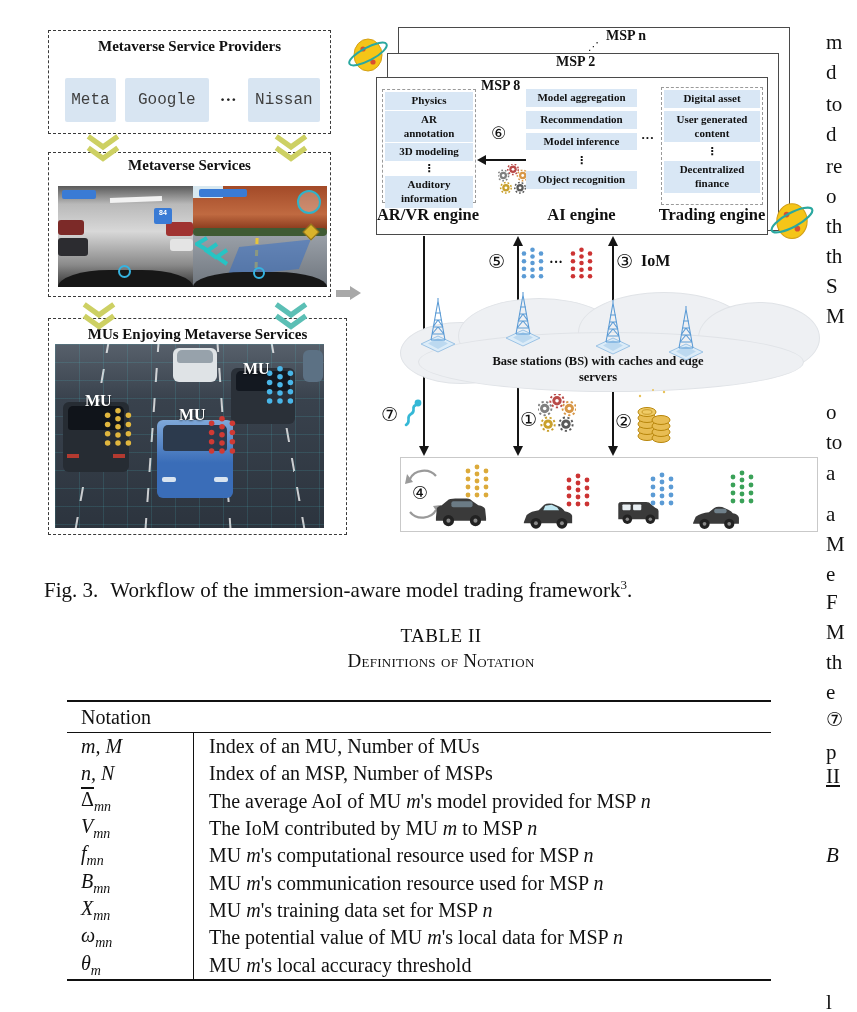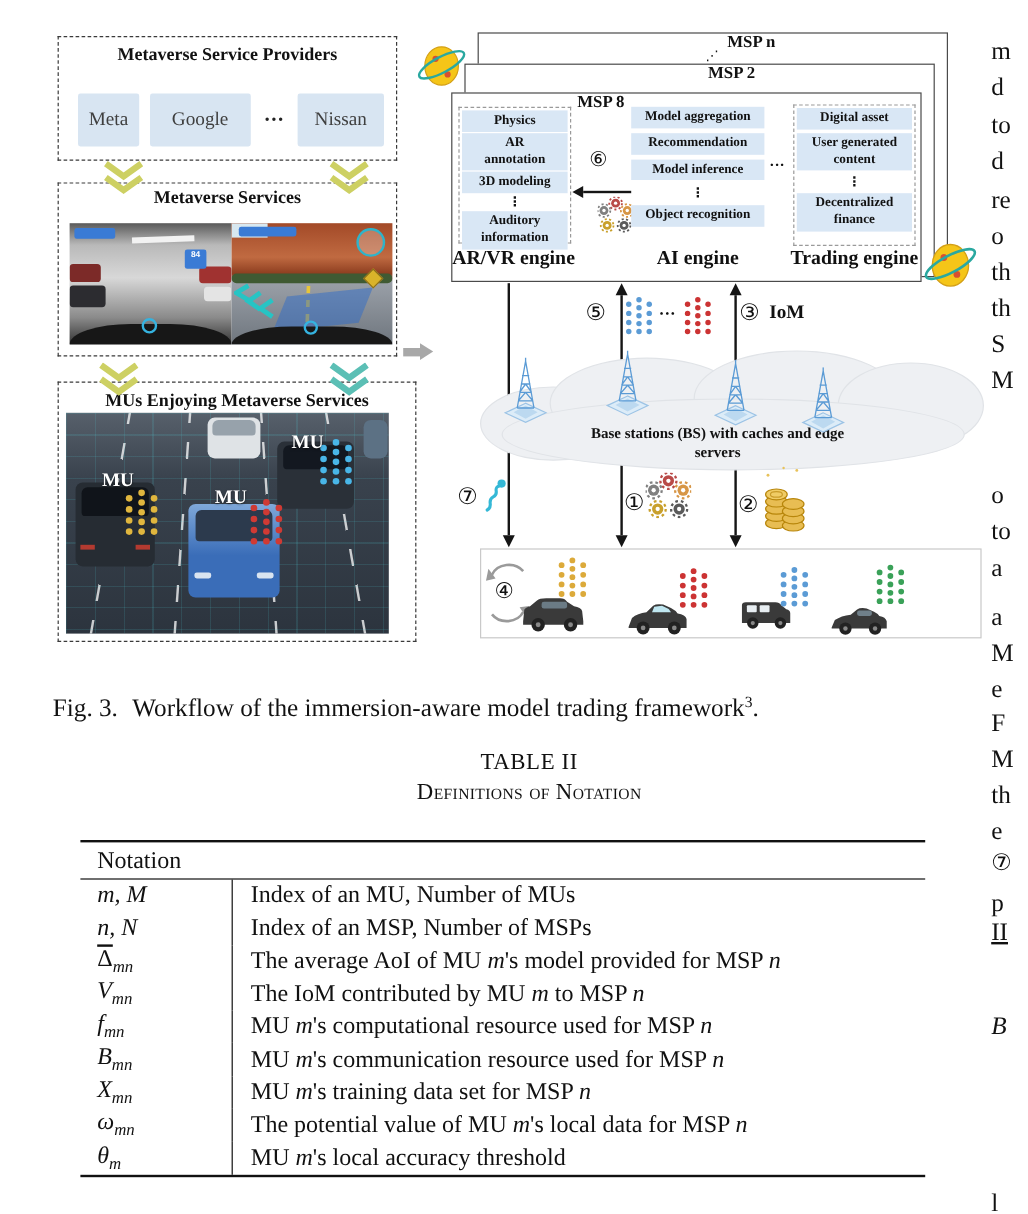--- a/index.html
+++ b/index.html
@@ -3,21 +3,21 @@
 <meta charset="utf-8">
 <style>
   html,body{margin:0;padding:0;background:#fff;}
   #page{position:relative;width:857px;height:1012px;background:#fff;overflow:hidden;
         font-family:"Liberation Serif",serif;color:#111;}
   .abs{position:absolute;}
   .dashbox{position:absolute;border:1.4px dashed #3a3a3a;background:#fff;box-sizing:border-box;}
   .boxtitle{font-weight:bold;font-size:15px;text-align:center;}
   
   #prov-row{position:absolute;left:16px;top:46px;right:10px;height:46px;display:flex;align-items:center;gap:9px;}
-  .prov-btn{background:#d8e5f2;color:#3f3f3f;font-family:Liberation Serif, serif;font-size:16px;
+  .prov-btn{background:#d8e5f2;color:#3f3f3f;font-family:Liberation Mono, monospace;font-size:16px;
             height:44px;display:flex;align-items:center;justify-content:center;border-radius:2px;}
   .prov-btn:nth-child(1){width:52px;}
   .prov-btn:nth-child(2){width:86px;}
   .prov-btn:nth-child(4){width:74px;}
   .prov-dots{font-weight:bold;font-size:17px;color:#222;padding:0 2px;}
   
   .photo{position:absolute;overflow:hidden;}
   
   .msp-rect{position:absolute;background:#fff;border:1.2px solid #4a4a4a;box-sizing:border-box;}
   .msp-label{position:absolute;top:0px;font-weight:bold;font-size:14px;}
@@ -221,21 +221,21 @@
   </div>
 
   <div class="abs" style="left:336px;top:290px;width:14px;height:7px;background:#a8a8a8;"></div>
   <div class="abs" style="left:350px;top:286px;width:0;height:0;border-left:11px solid #a8a8a8;border-top:7.5px solid transparent;border-bottom:7.5px solid transparent;"></div>
 
   <div class="msp-rect" style="left:398px;top:27px;width:392px;height:196px;z-index:0;">
     <span class="msp-label" style="left:207px;">MSP n</span>
   </div>
   <div class="abs" style="left:588px;top:40px;z-index:1;font-family:'DejaVu Sans',sans-serif;font-size:11px;">⋰</div>
   <div class="msp-rect" style="left:387px;top:53px;width:392px;height:178px;z-index:1;">
-    <span class="msp-label" style="left:168px;margin-left:34px;">MSP 2</span>
+    <span class="msp-label" style="left:168px;">MSP 2</span>
   </div>
   <div class="msp-rect" style="left:376px;top:77px;width:392px;height:158px;z-index:2;">
     <span class="msp-label" style="left:104px;">MSP 8</span>
     <div id="arvr-box" class="engcol" style="left:5px;top:11px;width:94px;height:114px;border:1.2px dashed #9a9a9a;padding:2px;gap:1px;">
         <div class="eng-item">Physics</div>
         <div class="eng-item">AR
 annotation</div>
         <div class="eng-item">3D modeling</div>
         <div class="vdots">⋮</div>
         <div class="eng-item">Auditory

